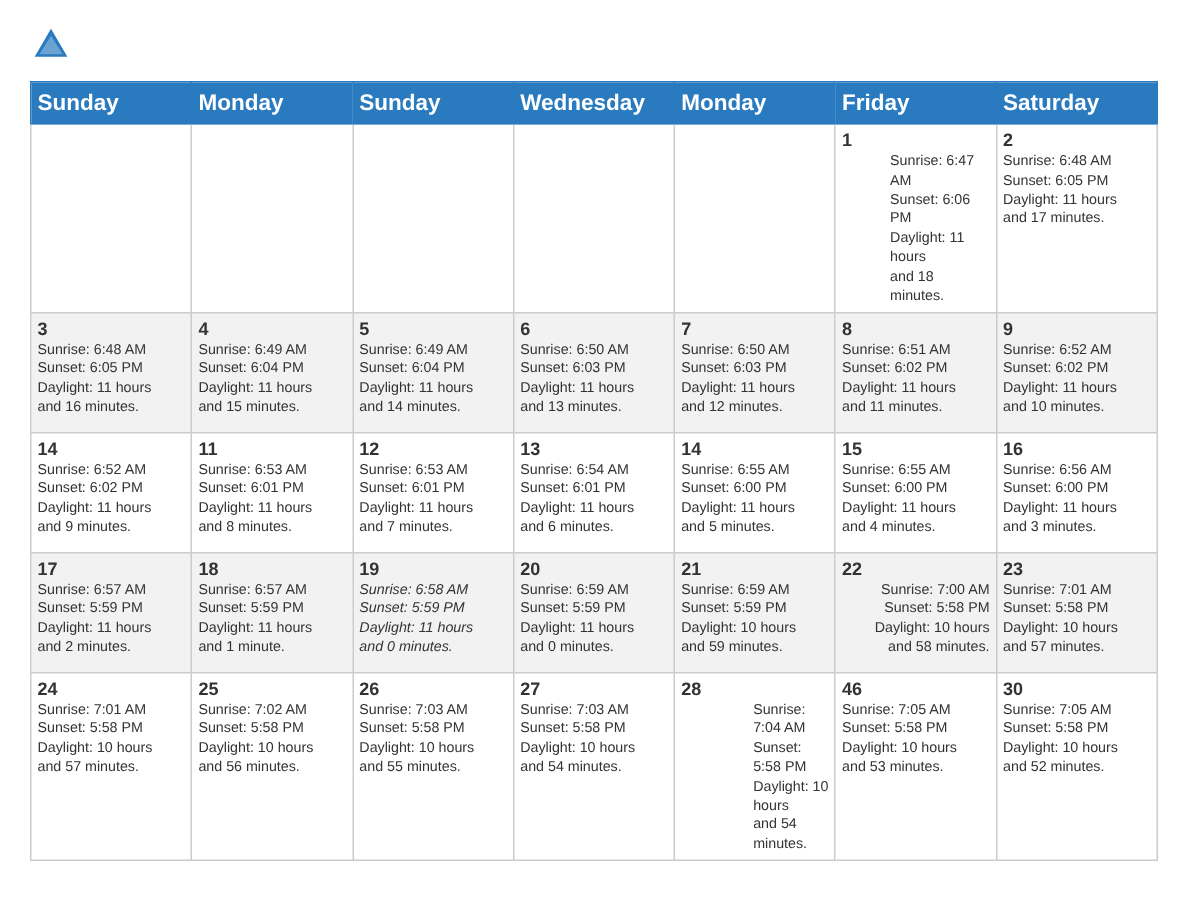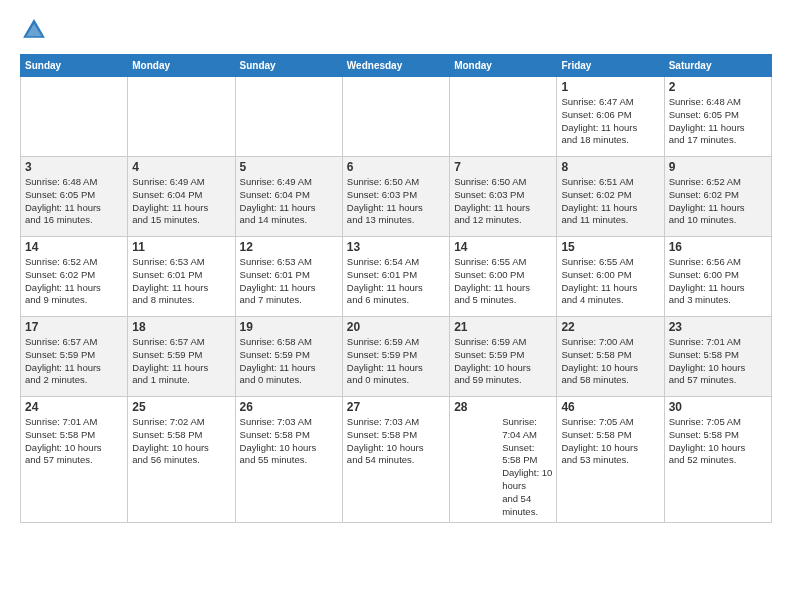--- a/index.html
+++ b/index.html
@@ -49,21 +49,21 @@
       color: #555;
     }
     table {
       width: 100%;
       border-collapse: collapse;
       table-layout: fixed;
     }
     thead tr th {
       background: #2a7abf;
       color: #fff;
-      font-size: 10px;
+      font-size: 15px;
       font-weight: bold;
       padding: 5px 4px;
       text-align: left;
       border: 1px solid #2a7abf;
     }
     tbody tr td {
       border: 1px solid #ccc;
       vertical-align: top;
       padding: 3px 4px;
       font-size: 10px;
@@ -124,21 +124,21 @@
     </thead>
     <tbody id="calendar-body">
     <tr>
           <td class="empty-cell"></td>
           <td class="empty-cell"></td>
           <td class="empty-cell"></td>
           <td class="empty-cell"></td>
           <td class="empty-cell"></td>
           <td>
             <span class="day-num">1</span>
-            <div class="day-info" style="white-space: pre-line;">Sunrise: 6:47 AM
+            <div class="day-info" style="white-space: pre-line; margin-left: 32px;">Sunrise: 6:47 AM
 Sunset: 6:06 PM
 Daylight: 11 hours
 and 18 minutes.</div>
           </td>
           <td>
             <span class="day-num">2</span>
             <div class="day-info" style="white-space: pre-line;">Sunrise: 6:48 AM
 Sunset: 6:05 PM
 Daylight: 11 hours
 and 17 minutes.</div>
@@ -256,42 +256,42 @@
           </td>
           <td>
             <span class="day-num">18</span>
             <div class="day-info" style="white-space: pre-line;">Sunrise: 6:57 AM
 Sunset: 5:59 PM
 Daylight: 11 hours
 and 1 minute.</div>
           </td>
           <td>
             <span class="day-num">19</span>
-            <div class="day-info" style="white-space: pre-line;">Sunrise: 6:58 AM
+            <div class="day-info" style="white-space: pre-line; font-style: italic;">Sunrise: 6:58 AM
 Sunset: 5:59 PM
 Daylight: 11 hours
 and 0 minutes.</div>
           </td>
           <td>
             <span class="day-num">20</span>
             <div class="day-info" style="white-space: pre-line;">Sunrise: 6:59 AM
 Sunset: 5:59 PM
 Daylight: 11 hours
 and 0 minutes.</div>
           </td>
           <td>
             <span class="day-num">21</span>
             <div class="day-info" style="white-space: pre-line;">Sunrise: 6:59 AM
 Sunset: 5:59 PM
 Daylight: 10 hours
 and 59 minutes.</div>
           </td>
           <td>
             <span class="day-num">22</span>
-            <div class="day-info" style="white-space: pre-line;">Sunrise: 7:00 AM
+            <div class="day-info" style="white-space: pre-line; text-align: right;">Sunrise: 7:00 AM
 Sunset: 5:58 PM
 Daylight: 10 hours
 and 58 minutes.</div>
           </td>
           <td>
             <span class="day-num">23</span>
             <div class="day-info" style="white-space: pre-line;">Sunrise: 7:01 AM
 Sunset: 5:58 PM
 Daylight: 10 hours
 and 57 minutes.</div>

